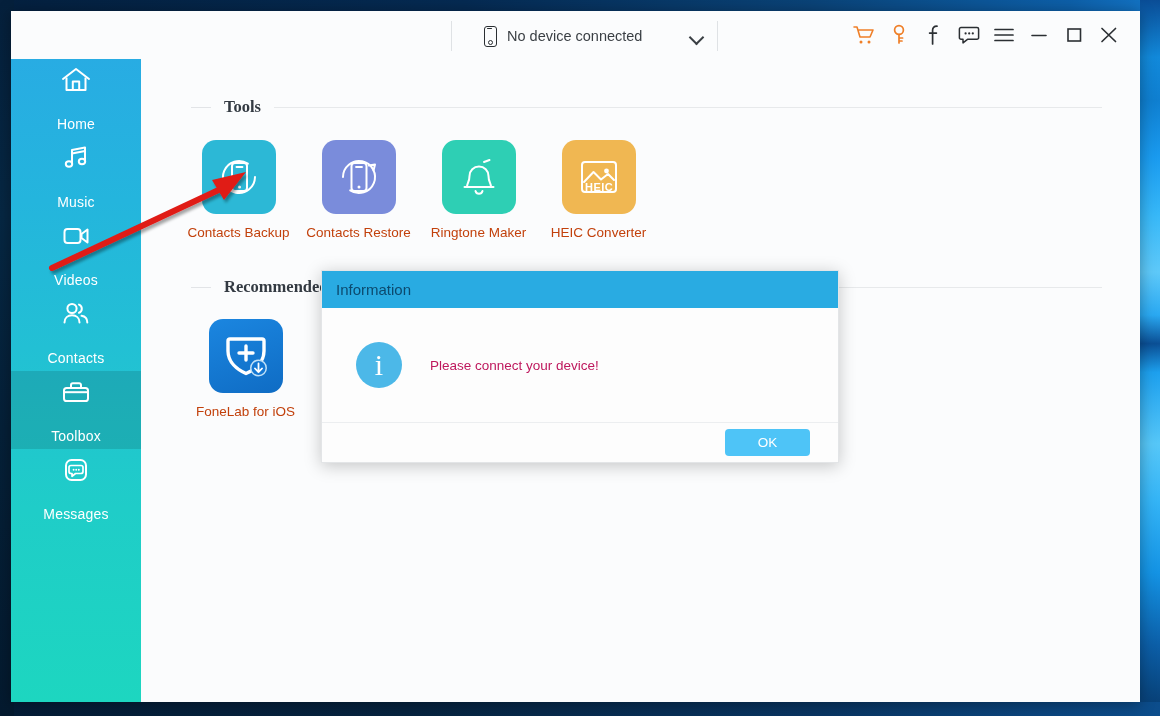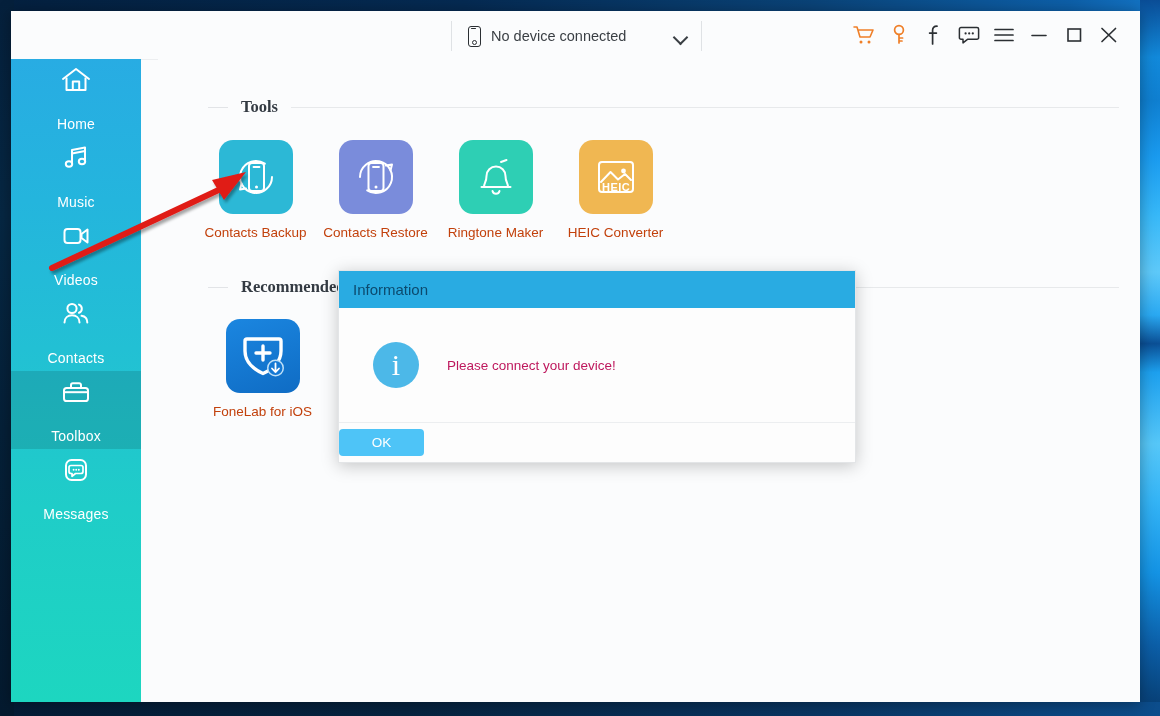--- a/index.html
+++ b/index.html
@@ -36,21 +36,21 @@
     position: absolute; left: 0; top: 0;
     width: 1129px; height: 48px;
     background: #fbfcfd;
     border-bottom: 1px solid #eceef0;
   }
 
   #device-selector {
     position: absolute; left: 440px; top: 10px;
     height: 30px;
     display: flex; align-items: center; gap: 10px;
-    padding: 0 14px 0 16px;
+    padding: 0 14px 0 32px;
     border-left: 1px solid #dfe2e5;
     border-right: 1px solid #dfe2e5;
     cursor: pointer;
   }
   #device-selector .dev-label {
     font-size: 14.5px; color: #3a3f44; white-space: nowrap;
   }
   .phone-ico { width: 13px; height: 21px; position: relative; }
   .phone-ico .body {
     position: absolute; inset: 0;
@@ -96,21 +96,21 @@
     display: flex; flex-direction: column;
     align-items: center; justify-content: center;
     gap: 21px; cursor: pointer; position: relative;
   }
   .nav-item.active { background: rgba(0,0,0,0.12); }
   .nav-label { color: #ffffff; font-size: 14px; letter-spacing: .2px; }
   .nav-ico { width: 34px; height: 30px; position: relative; }
 
   
   #content {
-    position: absolute; left: 147px; top: 48px;
+    position: absolute; left: 130px; top: 48px;
     width: 999px; height: 643px;
     background: #fbfcfd;
   }
   .section-head {
     display: flex; align-items: center; gap: 0;
     padding-left: 50px; padding-right: 38px;
   }
   .sh-dash { width: 20px; height: 1px; background: #e2e4e7; }
   .sh-title {
     font-family: "Liberation Serif", serif;
@@ -156,21 +156,21 @@
     width: 46px; height: 46px; border-radius: 50%;
     background: #4cb8e8;
     display: flex; align-items: center; justify-content: center;
     color: #fff; font-size: 30px;
     font-family: "Liberation Serif", serif; font-weight: normal;
     line-height: 1;
   }
   #modal-msg { font-size: 13.5px; color: #be185d; }
   #modal-footer {
     height: 38px; display: flex; align-items: center;
-    padding-right: 20px;
+    justify-content: flex-end; padding-right: 28px;
   }
   #ok-button {
     width: 85px; height: 27px; border: none; border-radius: 4px;
     background: #4ec4f7; color: #fff; font-size: 13.5px;
     cursor: pointer; font-family: "Liberation Sans", sans-serif;
   }
 
   
   #arrow-annotation {
     position: absolute; left: 0; top: 0;

